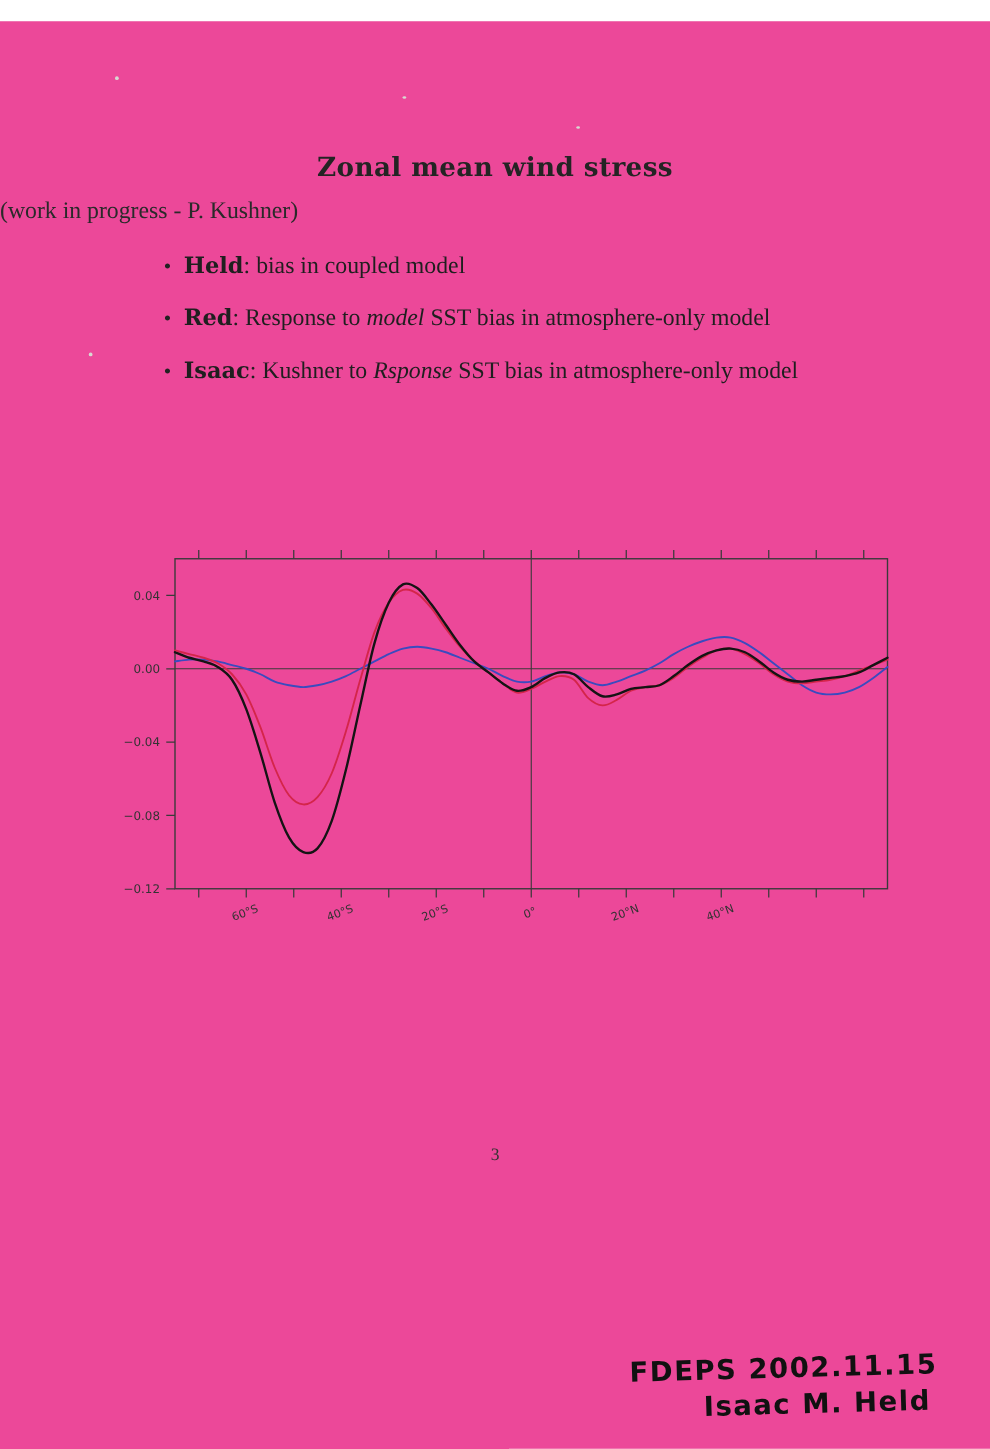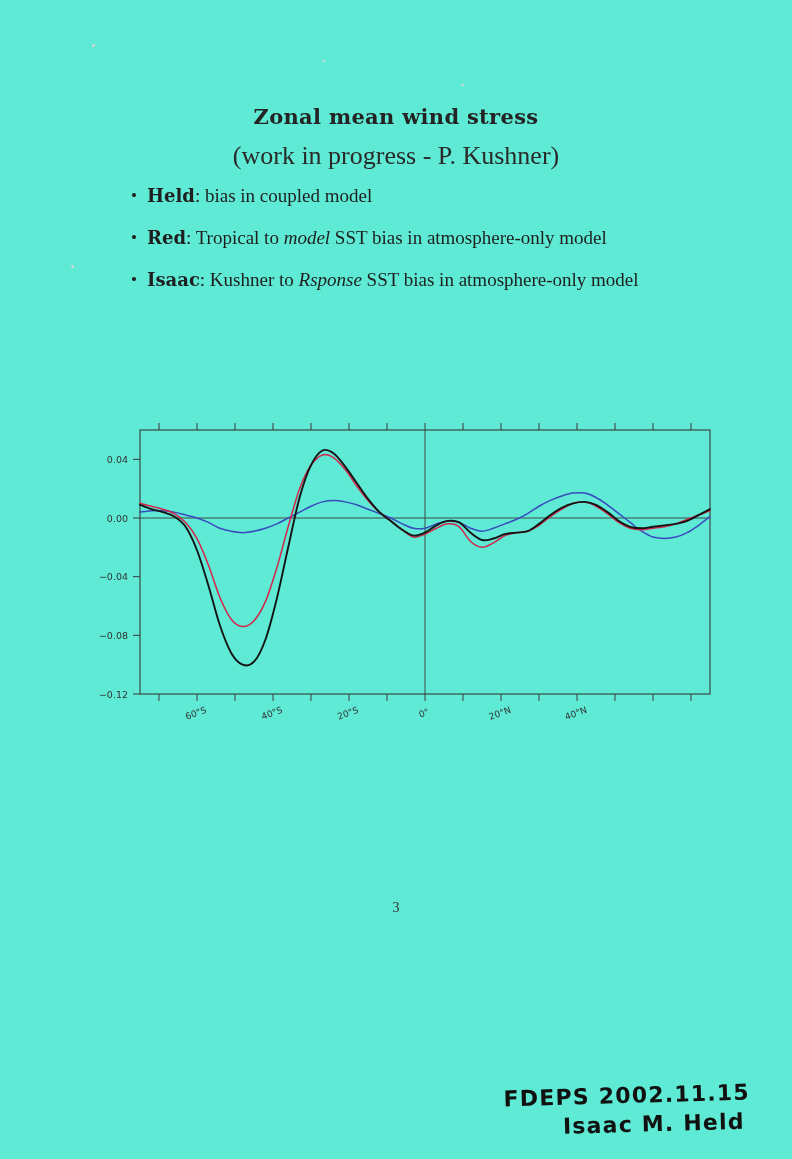--- a/index.html
+++ b/index.html
@@ -11,41 +11,41 @@
     width: 792px;
     height: 1159px;
     position: relative;
     font-family: "Liberation Serif", serif;
     color: #1a1a1a;
     overflow: hidden;
   }
   .page {
     position: absolute;
     inset: 0;
-    background: #5eead4;
+    background: #ec4899;
+    margin-top: 17px;
   }
   
   .title {
     position: absolute;
     left: 0; right: 0;
     top: 104px;
     text-align: center;
     font-family: "DejaVu Serif", serif;
     font-weight: bold;
     font-size: 21px;
     letter-spacing: 0.3px;
     color: #242424;
   }
   .subtitle {
     position: absolute;
     left: 0; right: 0;
     top: 141px;
-    text-align: center;
     font-family: "Liberation Serif", serif;
-    font-size: 26px;
+    font-size: 19px;
     color: #2a2a2a;
   }
   
   .bullets {
     position: absolute;
     left: 131px;
     top: 182px;
     width: 560px;
   }
   .bullet-row {
@@ -152,21 +152,21 @@
     <div class="bullet-row">
       <div class="bullet-dot">•</div>
       <div class="bullet-text">
         <b>Held</b><span>: bias in coupled model</span>
       </div>
     </div>
 
     <div class="bullet-row">
       <div class="bullet-dot">•</div>
       <div class="bullet-text">
-        <b>Red</b><span>: Tropical to </span><i>model</i><span> SST bias in atmosphere-only model</span>
+        <b>Red</b><span>: Response to </span><i>model</i><span> SST bias in atmosphere-only model</span>
       </div>
     </div>
 
     <div class="bullet-row">
       <div class="bullet-dot">•</div>
       <div class="bullet-text">
         <b>Isaac</b><span>: Kushner to </span><i>Rsponse</i><span> SST bias in atmosphere-only model</span>
       </div>
     </div>
 

